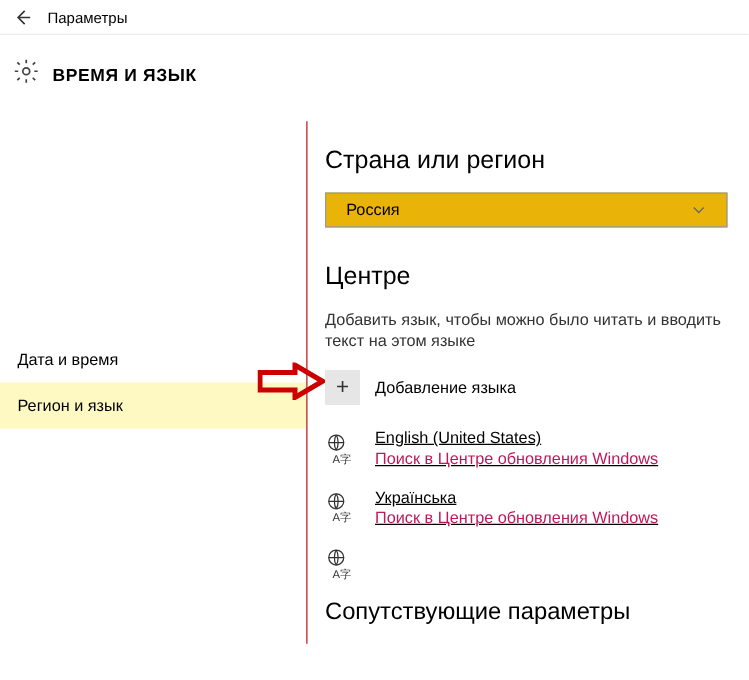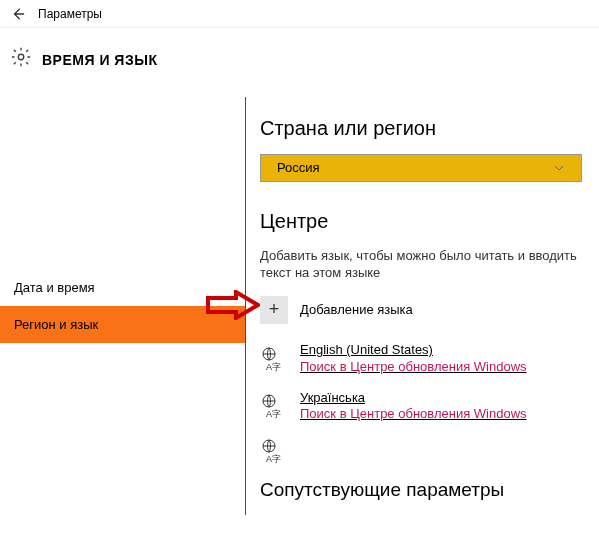--- a/index.html
+++ b/index.html
@@ -7,21 +7,21 @@
 .titlebar { height: 28px; display: flex; align-items: center; padding: 0 4px; border-bottom: 1px solid #eee; }
 .back-btn { width: 28px; height: 28px; display: flex; align-items: center; justify-content: center; cursor: pointer; }
 .back-btn svg { width: 14px; height: 14px; }
 .title-text { font-size: 12px; margin-left: 6px; }
 .header { height: 40px; display: flex; align-items: flex-end; padding: 0 10px; gap: 10px; }
 .gear { width: 22px; height: 22px; }
 .header-title { font-size: 14px; font-weight: 600; letter-spacing: .5px; }
 .content { display: flex; height: calc(544px - 68px); align-items: center; }
 .sidebar { width: 245px; background: #fff; border-right: 0; }
 .sidebar-item { padding: 11px 14px; font-size: 13px; cursor: pointer; }
-.sidebar-item.active { background: #f97316; }
+.sidebar-item.active { background: #fef9c3; }
 .main { flex: 1; padding: 20px 14px 0 14px; overflow: hidden; border-left: 1px solid #b91c1c; }
 .section-title { font-size: 20px; font-weight: 400; margin-bottom: 14px; }
 .section-desc { font-size: 13px; color: #333; line-height: 1.35; margin-bottom: 10px; }
 .dropdown { width: 322px; height: 28px; border: 1px solid #999; display: flex; align-items: center; justify-content: space-between; padding: 0 16px; background: #eab308; cursor: pointer; }
 .dropdown-value { font-size: 13px; }
 .chev { width: 12px; height: 12px; }
 .section2 { margin-top: 28px; }
 .add-lang { display: flex; align-items: center; gap: 12px; margin: 14px 0 18px 0; cursor: pointer; }
 .plus-box { width: 28px; height: 28px; background: #e6e6e6; display: flex; align-items: center; justify-content: center; font-size: 18px; color: #333; }
 .lang-row { display: flex; align-items: center; gap: 12px; margin-bottom: 14px; cursor: pointer; }

